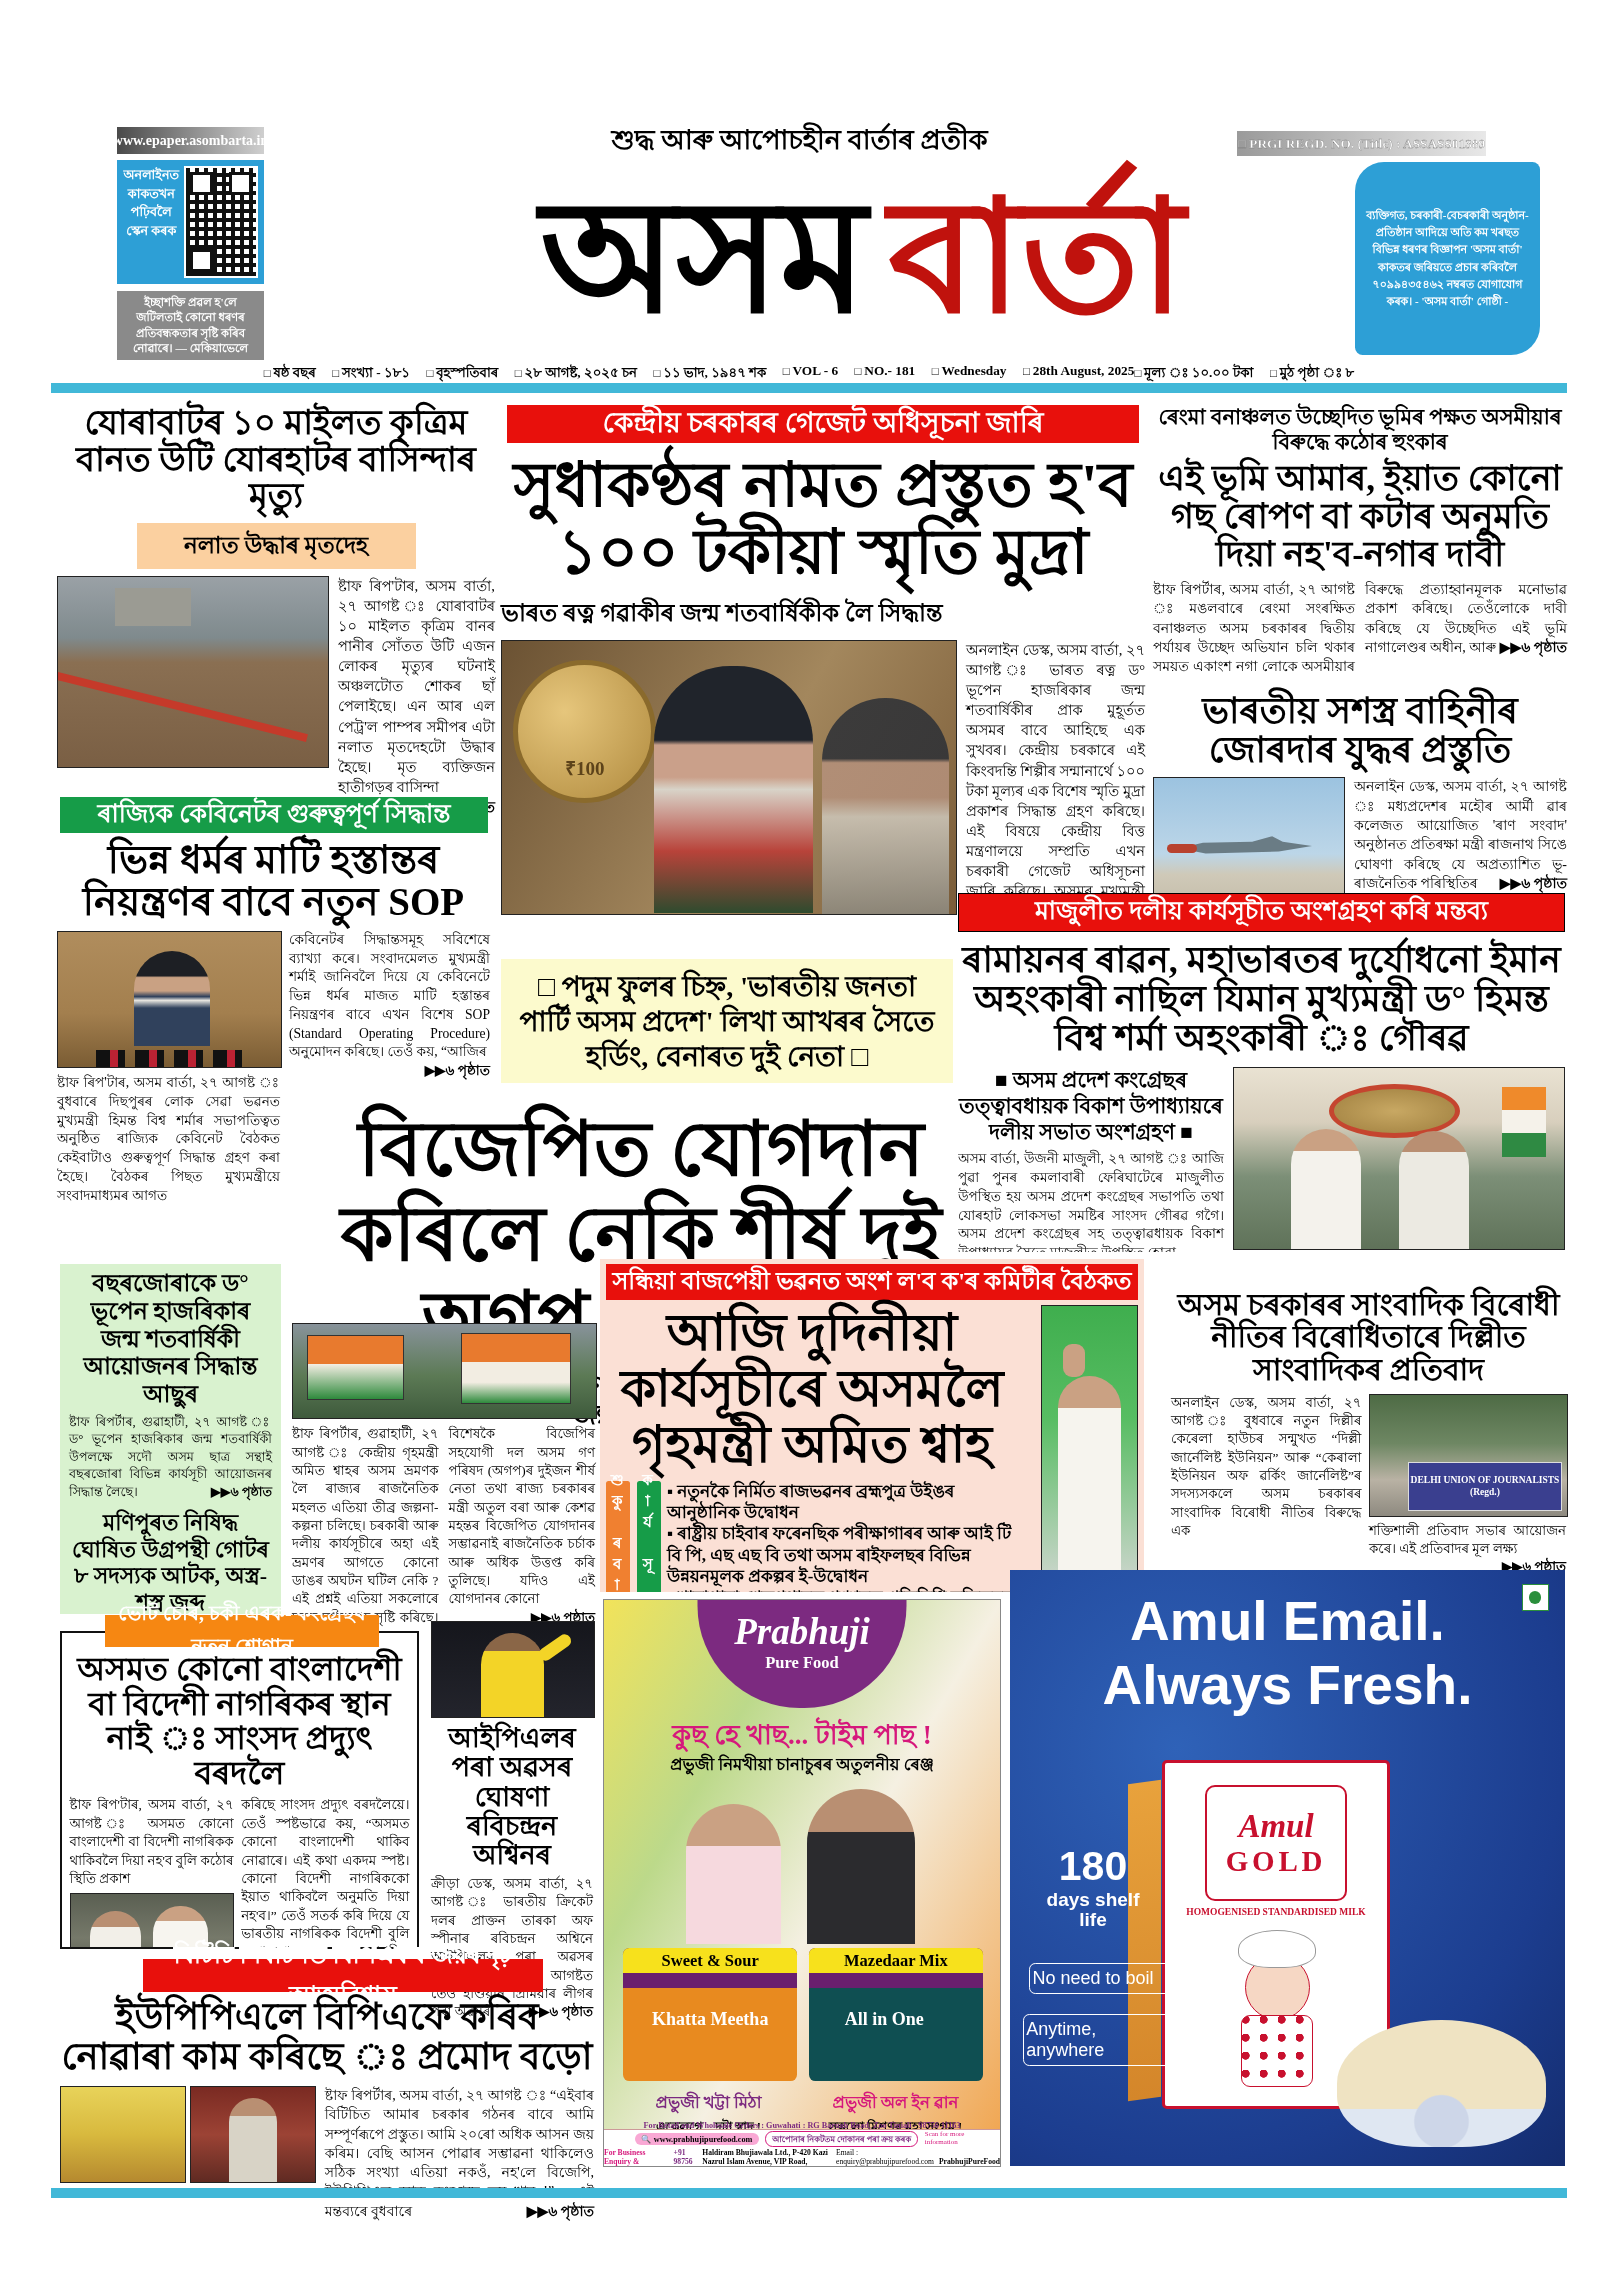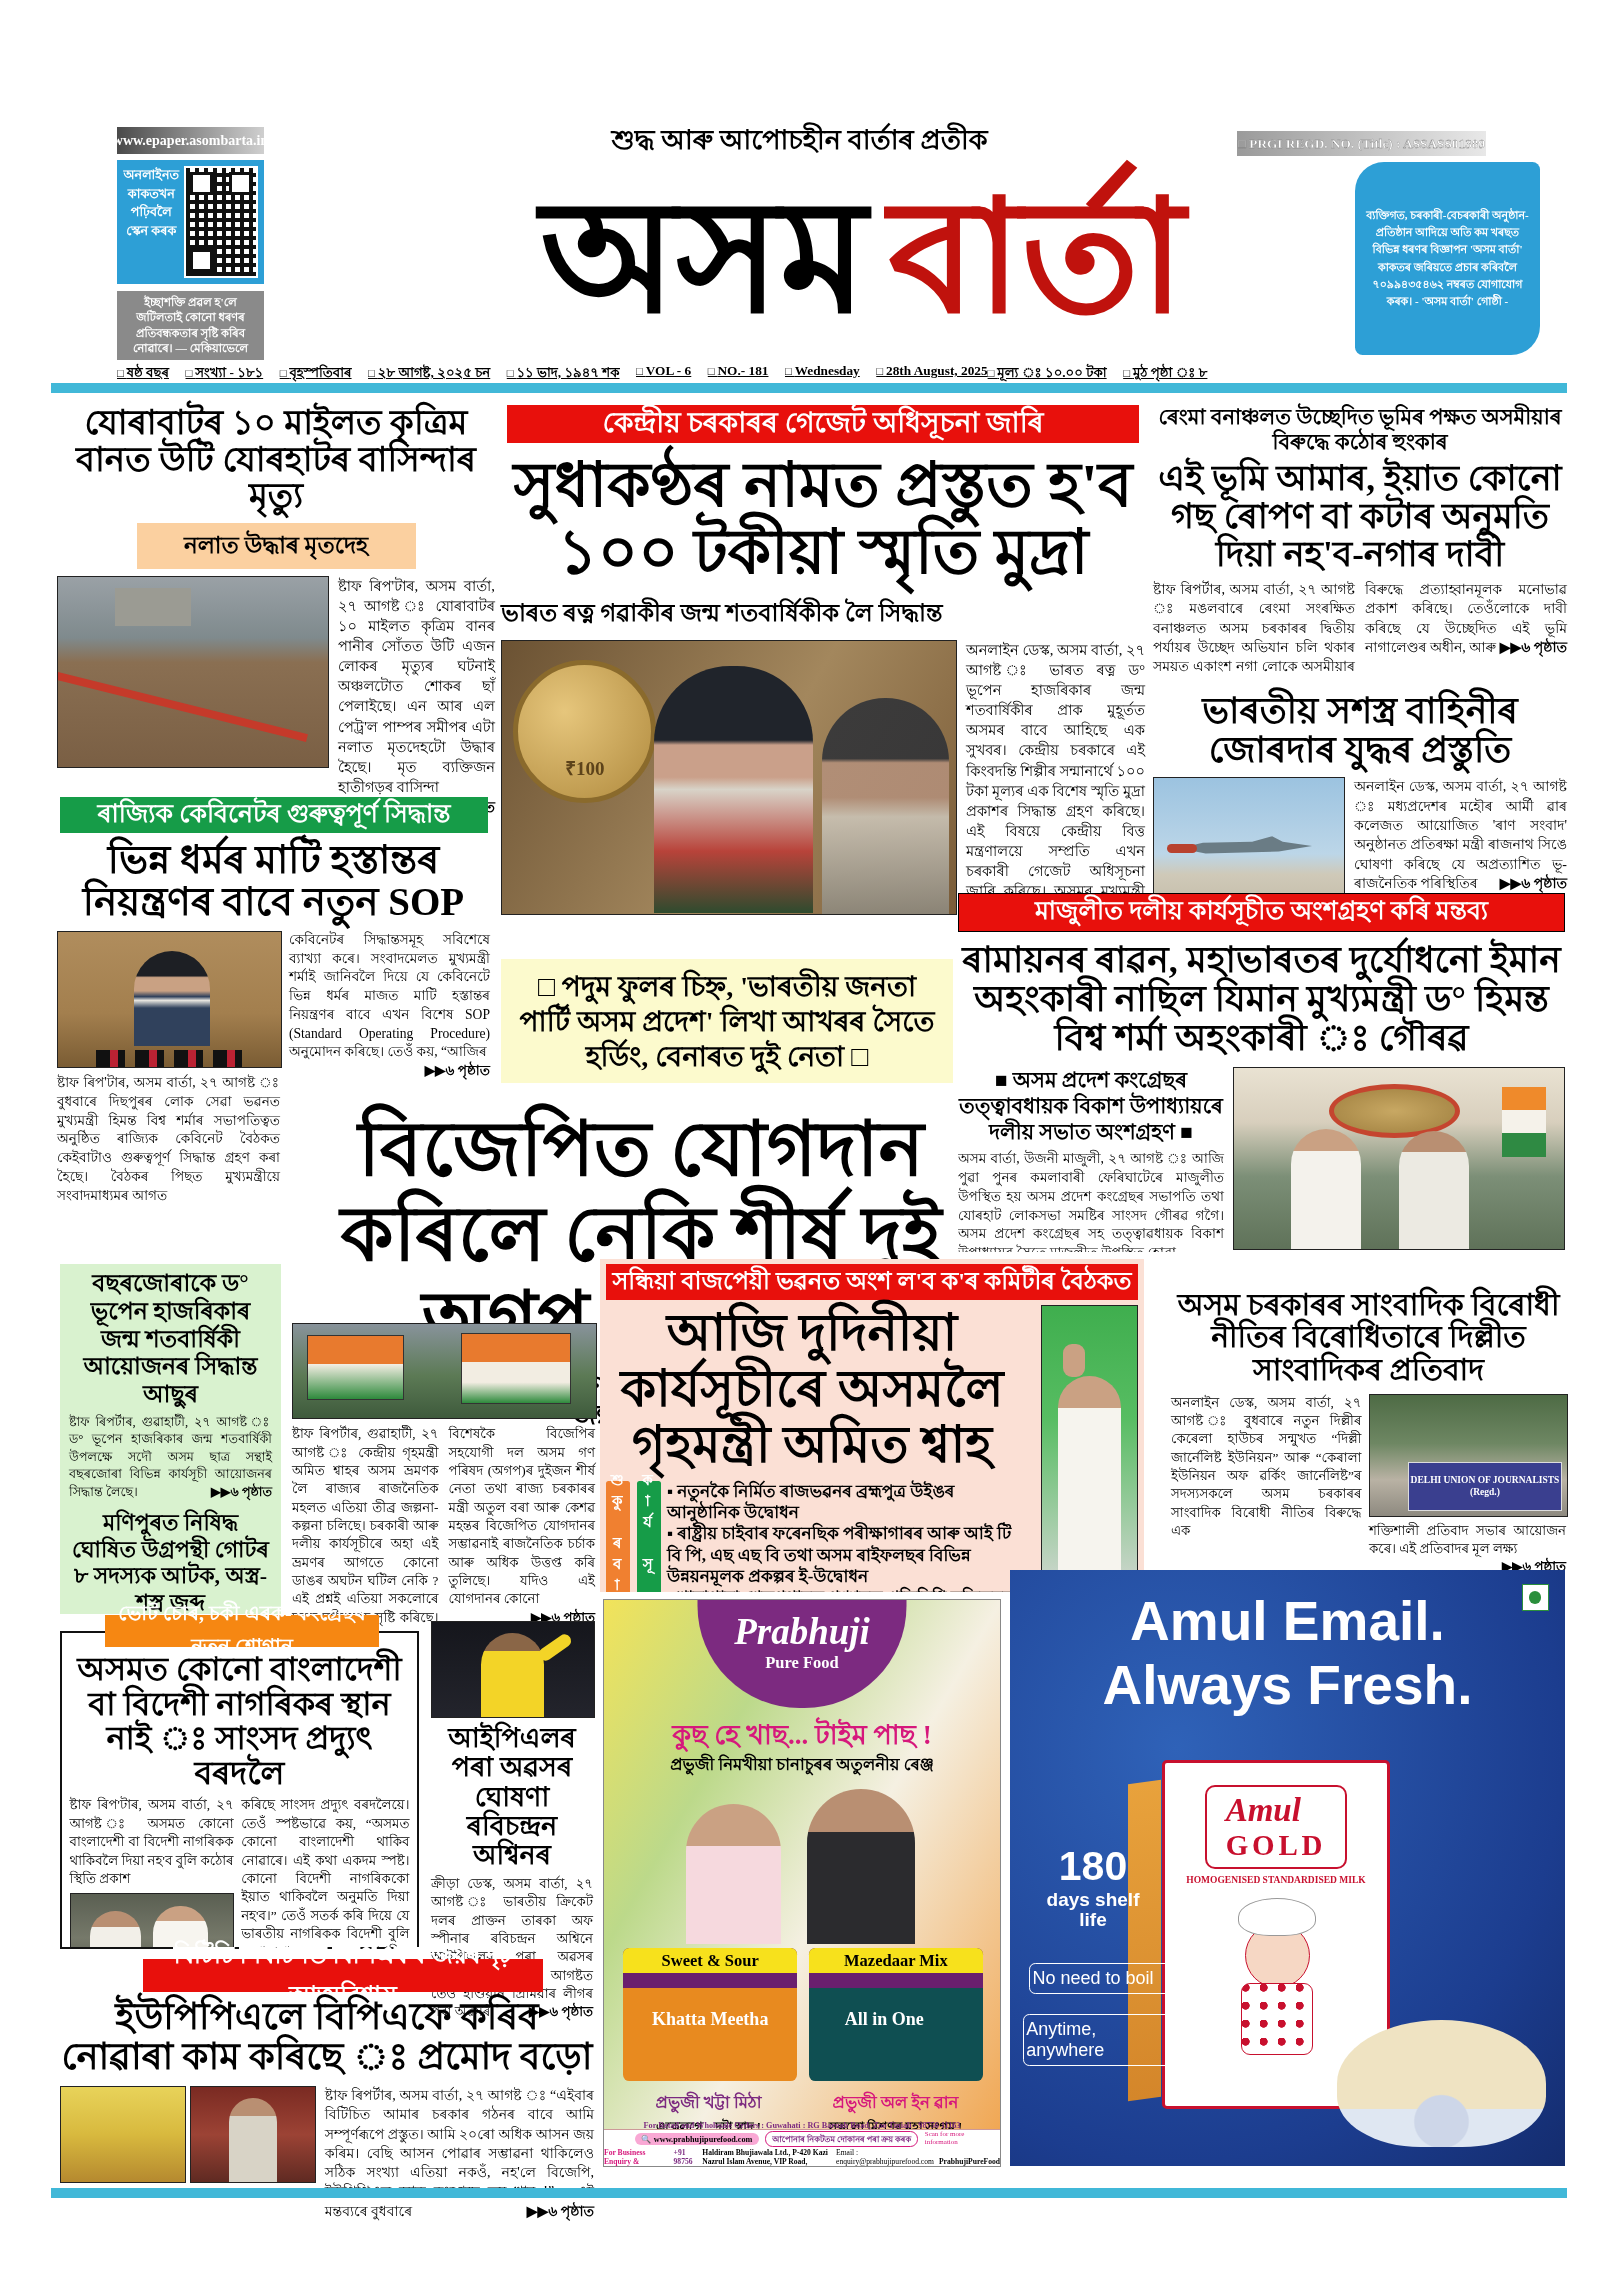--- a/index.html
+++ b/index.html
@@ -61,21 +61,21 @@
   <div class="abs" style="left:1237px;top:131px;width:249px;height:25px;background:linear-gradient(90deg,#9a9a9a,#e8e8e8);
               display:flex;align-items:center;justify-content:center;">
     <span style="color:#fff;font-weight:bold;font-size:13.3px;-webkit-text-stroke:0.3px #777;">□ PRGI REGD. NO. (Title) : ASSASS01389</span>
   </div>
 
   <div class="abs" style="left:1355px;top:162px;width:185px;height:193px;background:#2d9fd6;border-radius:29px 7.6px 29px 7.6px;
               display:flex;align-items:center;justify-content:center;padding:9px;box-sizing:border-box;">
     <span style="color:#fff;font-weight:bold;font-size:11px;line-height:1.55;text-align:center;">ব্যক্তিগত, চৰকাৰী-বেচৰকাৰী অনুষ্ঠান-প্ৰতিষ্ঠান আদিয়ে অতি কম খৰছত বিভিন্ন ধৰণৰ বিজ্ঞাপন 'অসম বাৰ্তা' কাকতৰ জৰিয়তে প্ৰচাৰ কৰিবলৈ ৭০৯৯৪৩৫৪৬২ নম্বৰত যোগাযোগ কৰক। - 'অসম বাৰ্তা' গোষ্ঠী -</span>
   </div>
 
-  <div class="abs" style="left:117px;top:363px;width:1384px;display:flex;justify-content:flex-start;text-decoration:underline;">
+  <div class="abs" style="left:117px;top:363px;width:1384px;display:flex;justify-content:center;">
     <div style="display:flex;gap:16.5px;">
       <span class="dl-item">ষষ্ঠ বছৰ</span>
       <span class="dl-item">সংখ্যা - ১৮১</span>
       <span class="dl-item">বৃহস্পতিবাৰ</span>
       <span class="dl-item">২৮ আগষ্ট, ২০২৫ চন</span>
       <span class="dl-item">১১ ভাদ, ১৯৪৭ শক</span>
       <span class="dl-item">VOL - 6</span>
       <span class="dl-item">NO.- 181</span>
       <span class="dl-item">Wednesday</span>
       <span class="dl-item">28th August, 2025</span>
@@ -386,21 +386,21 @@
 
   <div class="abs" style="left:1010px;top:1570px;width:555px;height:596px;background:radial-gradient(ellipse at 30% 30%,#2f62b8,#1c3d8f 70%,#142c6e 100%);overflow:hidden;">
     <div style="position:absolute;right:16.5px;top:14px;width:25px;height:25px;background:#fff;border:1.3px solid #2a8f3c;display:flex;align-items:center;justify-content:center;">
       <div style="width:12.7px;height:12.7px;border-radius:50%;background:#2a8f3c;"></div>
     </div>
     <div style="text-align:center;color:#fff;font-weight:bold;font-size:55px;margin-top:19px;font-family:'Liberation Sans',sans-serif;">Amul Email.</div>
     <div style="text-align:center;color:#fff;font-weight:bold;font-size:55px;font-family:'Liberation Sans',sans-serif;">Always Fresh.</div>
     <div style="position:absolute;left:152px;top:190px;width:222px;height:343px;background:#fff;border:3.8px solid #c8102e;border-radius:5px;
                 display:flex;flex-direction:column;align-items:center;">
       <div style="position:absolute;left:-37px;top:19px;width:33px;height:317px;background:linear-gradient(180deg,#e8a23c,#d4862a);transform:skewY(-8deg);"></div>
-      <div style="margin-top:21.6px;border:2.5px solid #c8102e;border-radius:10px;padding:5px 19px;text-align:left;">
+      <div style="margin-top:21.6px;border:2.5px solid #c8102e;border-radius:10px;padding:21px 19px;text-align:center;">
         <div style="color:#c8102e;font-weight:bold;font-size:33px;font-style:italic;">Amul</div>
         <div style="color:#c8102e;font-weight:bold;font-size:29px;letter-spacing:3.8px;">GOLD</div>
       </div>
       <div style="color:#c8102e;font-weight:bold;font-size:9.5px;margin-top:6.3px;">HOMOGENISED STANDARDISED MILK</div>
       <div style="margin-top:16.5px;width:95px;height:152px;position:relative;">
         <div style="position:absolute;left:16px;top:21.6px;width:63px;height:63px;border-radius:50%;background:#f6d7c4;border:1.9px solid #c8102e;"></div>
         <div style="position:absolute;left:9.5px;top:-3.8px;width:76px;height:36px;border-radius:50% 50% 40% 40%;background:#fff;border:1.9px solid #999;"></div>
         <div style="position:absolute;left:12.7px;top:82px;width:70px;height:70px;border-radius:9px;
                     background:radial-gradient(circle at 20% 20%,#c8102e 3.8px,transparent 4.4px) 0 0/18px 18px #fff;border:1.9px solid #c8102e;"></div>
       </div>

